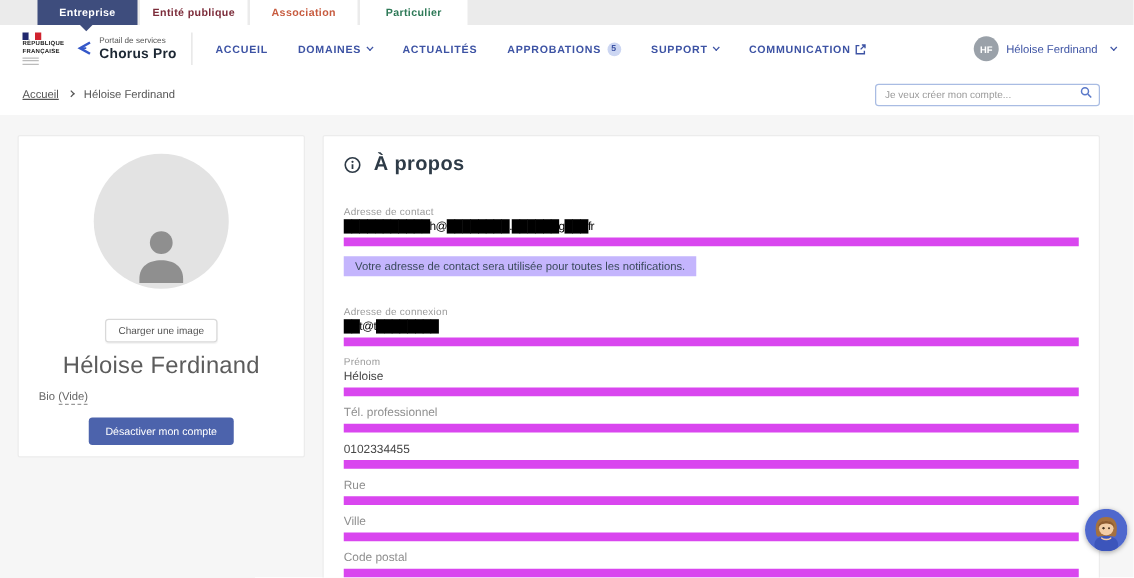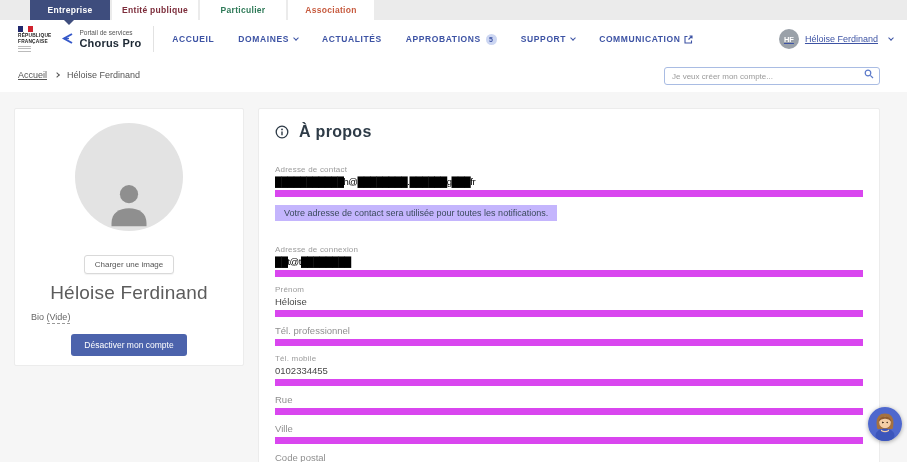--- a/index.html
+++ b/index.html
@@ -31,30 +31,30 @@
   .brandname { font-size:11px; font-weight:bold; color:#1c2733; letter-spacing:.2px; }
   .vdiv { width:1px; height:26px; background:#e2e2e2; margin-right:18px; }
 
   nav { display:flex; align-items:center; }
   .nav-item { display:flex; align-items:center; margin-right:24px; font-size:8.5px; font-weight:bold; letter-spacing:.6px; color:#3d53a4; text-decoration:none; cursor:pointer; }
   .chev { width:4px; height:4px; border-right:1.4px solid currentColor; border-bottom:1.4px solid currentColor; transform:rotate(45deg); display:inline-block; margin-left:5px; margin-top:-2px; }
   .chev.right { transform:rotate(-45deg); margin:0 2px; }
   .badge { display:inline-flex; align-items:center; justify-content:center; width:11px; height:11px; border-radius:50%; background:#ccd6f2; color:#3d53a4; font-size:7px; margin-left:5px; }
   .ext-icon { margin-left:4px; }
 
-  .user { margin-left:auto; display:flex; align-items:center; gap:6px; cursor:pointer; color:#3d53a4;text-decoration:underline; }
+  .user { margin-left:auto; display:flex; align-items:center; gap:6px; cursor:pointer; color:#3d53a4; }
   .avatar-sm { width:20px; height:20px; border-radius:50%; background:#9aa1a9; color:#fff; font-size:7.5px; font-weight:bold; display:flex; align-items:center; justify-content:center; }
   .uname { font-size:9px; }
 
   
   .crumbrow { position:absolute; top:58px; left:0; right:0; height:34px; background:#fff; display:flex; align-items:center; padding:0 27px 0 18px; }
   .breadcrumb { display:flex; align-items:center; gap:6px; font-size:9px; color:#555; }
   .breadcrumb a { color:#555; text-decoration:underline; cursor:pointer; }
   .searchbox { margin-left:auto; position:relative; }
-  .searchbox input { width:216px; height:18px; border:1px solid #a9bce3; border-radius:3px; font-size:8px; padding:0 20px 0 7px; color:#444; outline:none; font-family:"Liberation Sans",sans-serif; }
+  .searchbox input { width:180px; height:18px; border:1px solid #a9bce3; border-radius:3px; font-size:8px; padding:0 20px 0 7px; color:#444; outline:none; font-family:"Liberation Sans",sans-serif; }
   .searchbox input::placeholder { color:#9a9a9a; }
   .searchbox svg { position:absolute; right:6px; top:4px; }
 
   
   .content { position:absolute; top:92px; left:0; right:0; bottom:0; background:#f6f6f6; }
   .card { background:#fff; border:1px solid #ececec; border-radius:2px; position:absolute; }
 
   .left-card { left:14px; top:16px; width:230px; height:258px; text-align:center; padding:14px 16px; }
   .big-avatar { width:108px; height:108px; border-radius:50%; background:#e3e3e3; margin:0 auto; display:flex; align-items:flex-end; justify-content:center; overflow:hidden; }
   .btn-outline { margin-top:24px; background:#fff; border:1px solid #d9d9d9; border-radius:3px; font-size:8px; color:#555; padding:4px 10px; cursor:pointer; box-shadow:0 1px 1px rgba(0,0,0,.05); font-family:"Liberation Sans",sans-serif; }
@@ -75,22 +75,22 @@
 
   
   .chatbot { position:absolute; left:868px; top:407px; width:34px; height:34px; border-radius:50%; box-shadow:0 1px 4px rgba(0,0,0,.35); cursor:pointer; }
 </style>
 </head>
 <body>
 
 <div class="tabbar">
   <div class="tab w80 tab-entreprise">Entreprise</div>
   <div class="tab w86 tab-entite">Entité publique</div>
+  <div class="tab w86 tab-association">Association</div>
   <div class="tab w86 tab-particulier">Particulier</div>
-  <div class="tab w86 tab-association">Association</div>
 </div>
 <div class="notch"></div>
 
 <div class="header">
   <div class="logo-block">
     <div class="flag">
         <span class="f-b"></span>
         <span class="f-w"></span>
         <span class="f-r"></span>
       </div>
@@ -206,21 +206,20 @@
       <div class="flabel">Prénom</div>
       <div class="fvalue">Héloise</div>
     </div>
 
 
     <div class="field">
       <div class="fplaceholder">Tél. professionnel</div>
     </div>
 
     <div class="field">
-      <div class="flabel">Tél. mobile</div>
       <div class="fvalue">0102334455</div>
     </div>
 
     <div class="field">
       <div class="fplaceholder">Rue</div>
     </div>
 
     <div class="field">
       <div class="fplaceholder">Ville</div>
     </div>

